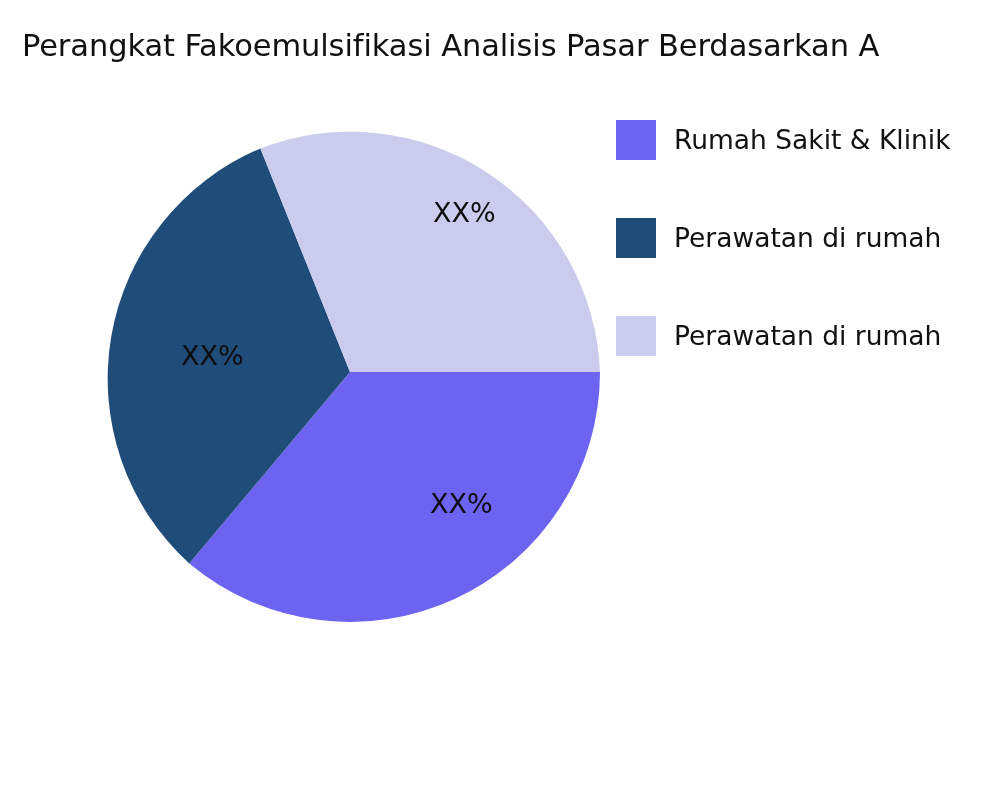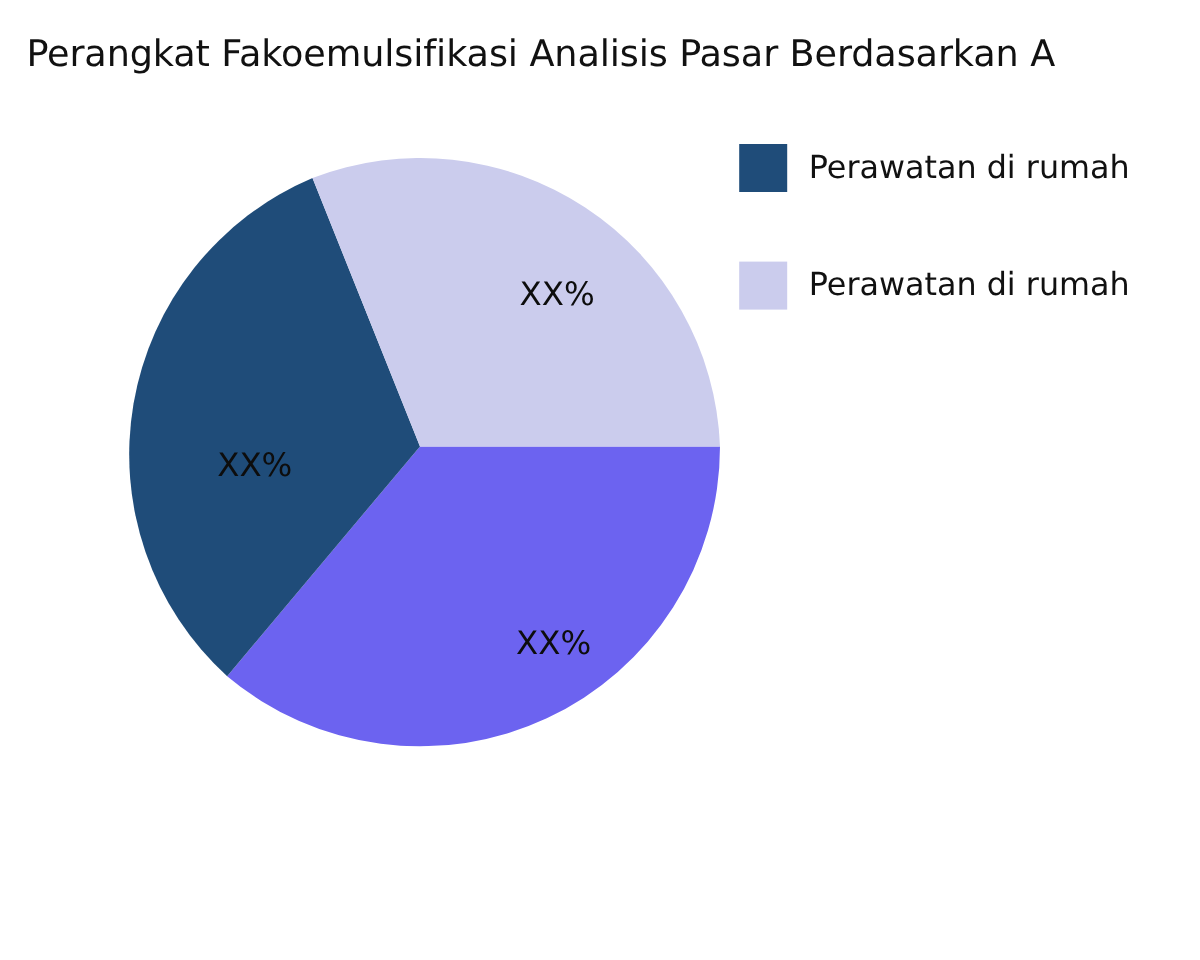--- a/index.html
+++ b/index.html
@@ -53,21 +53,20 @@
   }
 
   
   .slice-label {
     position: absolute;
     font-size: 27px;
     font-family: "DejaVu Sans", sans-serif;
     color: #0d0d0d;
     white-space: nowrap;
     line-height: 30px;
-    margin-top: 33px;
   }
   .slice-label.lavender-lbl { left: 433px; top: 198px; }
   .slice-label.navy-lbl     { left: 181px; top: 341px; }
   .slice-label.purple-lbl   { left: 430px; top: 489px; }
 
   
   .legend {
     position: absolute;
     left: 616px;
     top: 118px;
@@ -124,20 +123,24 @@
       <path id="slice-2" d="M 250 250 L 160.4 26.4 A 250 250 0 0 1 500 250 Z" fill="#cbcced"></path>
     </svg>
   </div>
 
   <div class="slice-label lavender-lbl">XX%</div>
   <div class="slice-label navy-lbl">XX%</div>
   <div class="slice-label purple-lbl">XX%</div>
 
   <div class="legend">
     <div class="legend-item">
+      <span class="legend-swatch" id="sw-0" style="background: rgb(108, 99, 240);"></span>
+      <span class="legend-label">Rumah Sakit &amp; Klinik</span>
+    </div>
+    <div class="legend-item">
       <span class="legend-swatch" id="sw-1" style="background: rgb(31, 76, 121);"></span>
       <span class="legend-label">Perawatan di rumah</span>
     </div>
     <div class="legend-item">
       <span class="legend-swatch" id="sw-2" style="background: rgb(203, 204, 237);"></span>
       <span class="legend-label">Perawatan di rumah</span>
     </div>
   </div>
 
 

